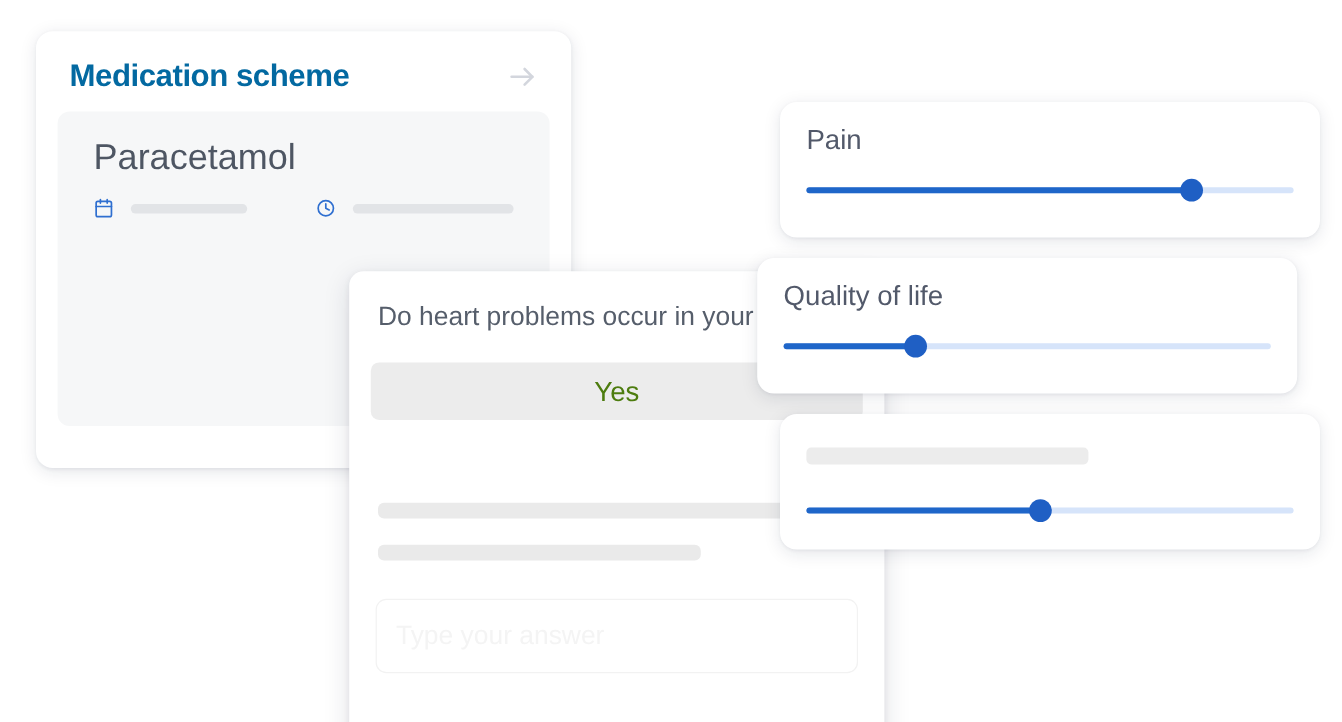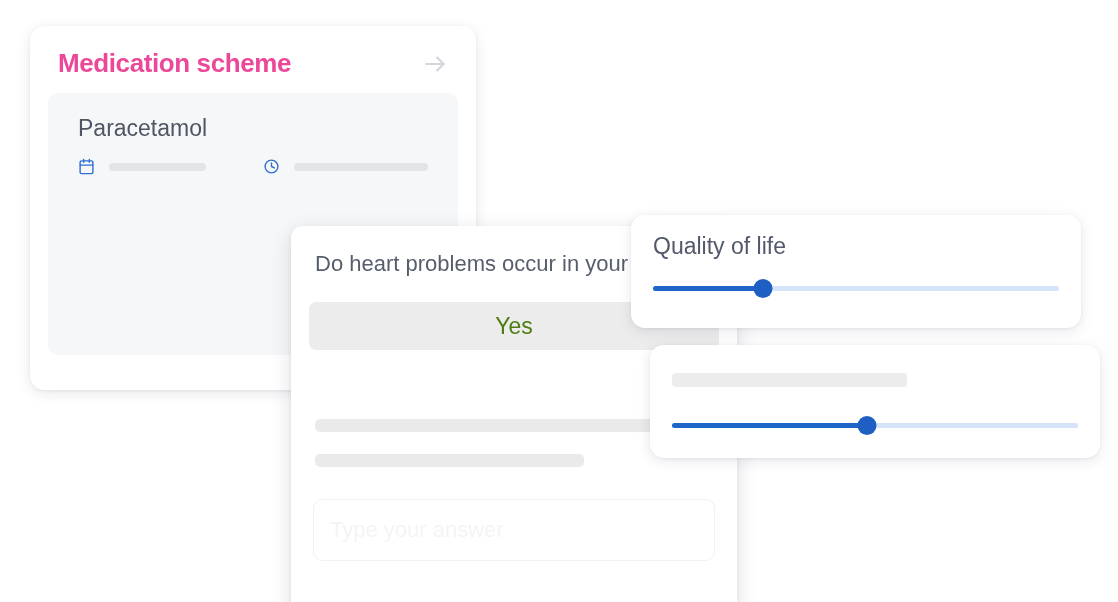--- a/index.html
+++ b/index.html
@@ -19,30 +19,30 @@
     box-shadow: 0 3px 14px rgba(23,33,61,.10), 0 1px 3px rgba(23,33,61,.06);
   }
 
   
   #med-card { left: 30px; top: 26px; width: 446px; height: 364px; z-index: 1; }
   .med-header {
     display: flex; align-items: center; justify-content: space-between;
     padding: 22px 28px 14px 28px;
   }
   .med-title {
-    font-size: 26px; font-weight: bold; color: #ec4899; letter-spacing: -0.4px;
+    font-size: 26px; font-weight: bold; color: #0369a1; letter-spacing: -0.4px;
   }
   .arrow-icon { width: 26px; height: 26px; color: #d3d6dd; flex: none; }
   .med-body {
     margin: 0 18px; background: #f6f7f8; border-radius: 10px;
     height: 262px; overflow: hidden;
   }
   .med-row { padding: 22px 30px 18px 30px; }
   .med-row + .med-row { border-top: 1px solid #e7e9ec; }
-  .med-name { font-size: 23px; color: #4e5663; margin-bottom: 16px; }
+  .med-name { font-size: 30px; color: #4e5663; margin-bottom: 16px; }
   .med-meta { display: flex; align-items: center; gap: 0; }
   .meta-group { display: flex; align-items: center; }
   .meta-group.first { width: 200px; }
   .ico { width: 17px; height: 17px; color: #2f6fd0; flex: none; }
   .bar { height: 8px; border-radius: 4px; background: #e2e4e7; margin-left: 14px; }
   .bar.w1 { width: 97px; }
   .bar.w2 { width: 134px; }
 
   
   #question-card {
@@ -147,20 +147,28 @@
     </div>
 
     <div class="q-skel">
       <div class="sk s1"></div>
       <div class="sk s2"></div>
     </div>
 
     <div class="q-input">Type your answer</div>
   </div>
 
+  <div class="card slider-card" id="pain-card">
+    <div class="slider-label">Pain</div>
+    <div class="slider">
+      <div class="track"></div>
+      <div class="fill" style="width:79%"></div>
+      <div class="thumb" style="left:79%"></div>
+    </div>
+  </div>
 
   <div class="card slider-card" id="qol-card">
     <div class="slider-label">Quality of life</div>
     <div class="slider">
       <div class="track"></div>
       <div class="fill" style="width:27%"></div>
       <div class="thumb" style="left:27%"></div>
     </div>
   </div>
 

